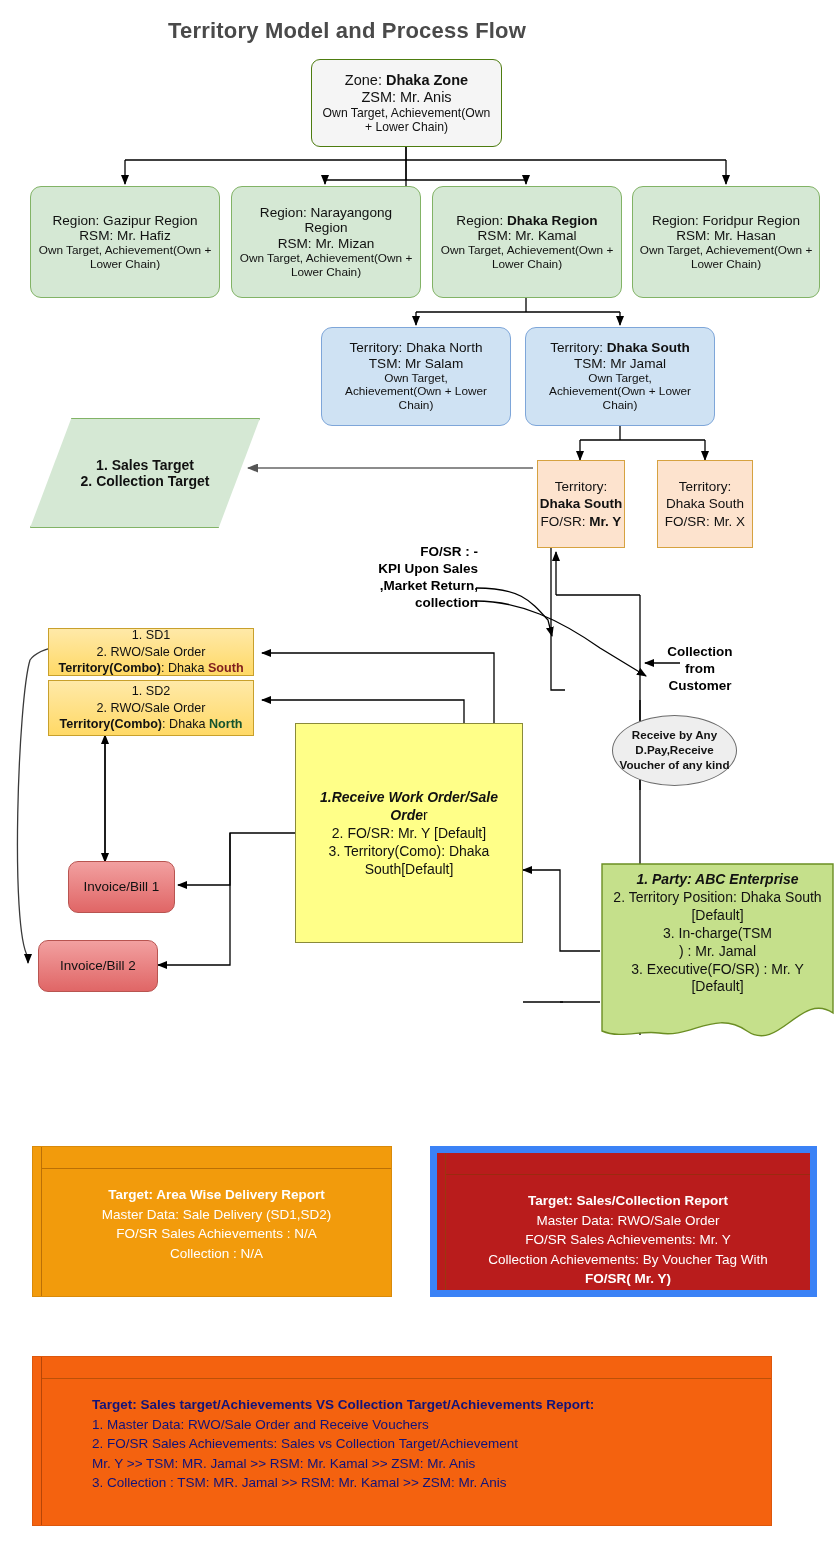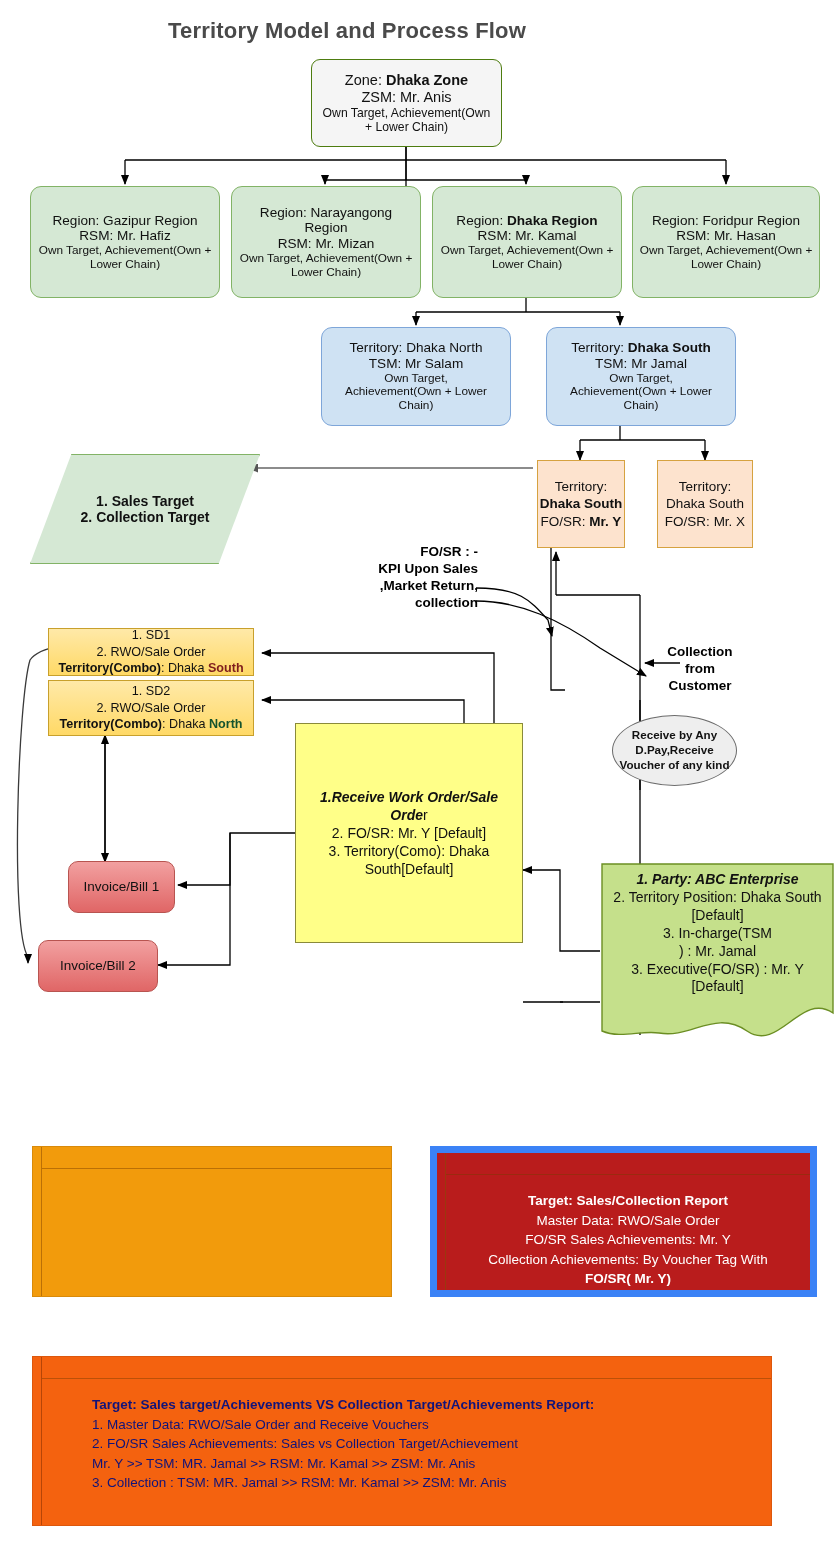--- a/index.html
+++ b/index.html
@@ -91,21 +91,20 @@
 
   
   .parallelogram {
     background: #d5e8d4;
     border: 1px solid #82b366;
     -webkit-clip-path: polygon(18% 0%, 100% 0%, 82% 100%, 0% 100%);
     clip-path: polygon(18% 0%, 100% 0%, 82% 100%, 0% 100%);
     font-size: 14px;
     font-weight: bold;
     color: #111;
-    margin-top: 36px;
   }
 
   
   .sd-box {
     background: linear-gradient(180deg, #ffe9a8 0%, #ffd966 100%);
     border: 1px solid #c8a02c;
     font-size: 12.6px;
     color: #111;
     line-height: 1.32;
   }
@@ -324,21 +323,21 @@
     <div class="l2">RSM: Mr. Hasan</div>
     <div class="l3" style="max-width:180px;">Own Target, Achievement(Own + Lower Chain)</div>
   </div>
 
   <div class="node box terr-box" style="left:321px; top:327px; width:190px; height:99px;">
     <div class="l1">Territory: Dhaka North</div>
     <div class="l2">TSM: Mr Salam</div>
     <div class="l3" style="max-width:180px;">Own Target, Achievement(Own + Lower Chain)</div>
   </div>
 
-  <div class="node box terr-box" style="left:525px; top:327px; width:190px; height:99px;margin-left:21px;">
+  <div class="node box terr-box" style="left:525px; top:327px; width:190px; height:99px;">
     <div class="l1">
       <span>Territory: </span><b>Dhaka South</b>
     </div>
     <div class="l2">TSM: Mr Jamal</div>
     <div class="l3" style="max-width:180px;">Own Target, Achievement(Own + Lower Chain)</div>
   </div>
 
   <div class="node box parallelogram" style="left:30px; top:418px; width:230px; height:110px;">
     <div>1. Sales Target</div>
     <div>2. Collection Target</div>
@@ -413,20 +412,26 @@
       <div>) : Mr. Jamal</div>
       <div>3. Executive(FO/SR) : Mr. Y</div>
       <div>[Default]</div>
     </div>
   </div>
 
   <div class="report orange" style="left:32px; top:1146px; width:360px; height:151px;">
     <div class="spine"></div>
     <div class="body">
       <div class="topbar"></div>
+      <div class="content">
+        <div class="b">Target: Area Wise Delivery Report</div>
+        <div>Master Data: Sale Delivery (SD1,SD2)</div>
+        <div>FO/SR Sales Achievements :  N/A</div>
+        <div>Collection : N/A</div>
+      </div>
     </div>
   </div>
 
   <div class="report gold" style="left:430px; top:1146px; width:387px; height:151px;">
     <div class="spine"></div>
     <div class="body">
       <div class="topbar"></div>
       <div class="content">
         <div class="b">Target: Sales/Collection Report</div>
         <div>Master Data: RWO/Sale Order</div>

